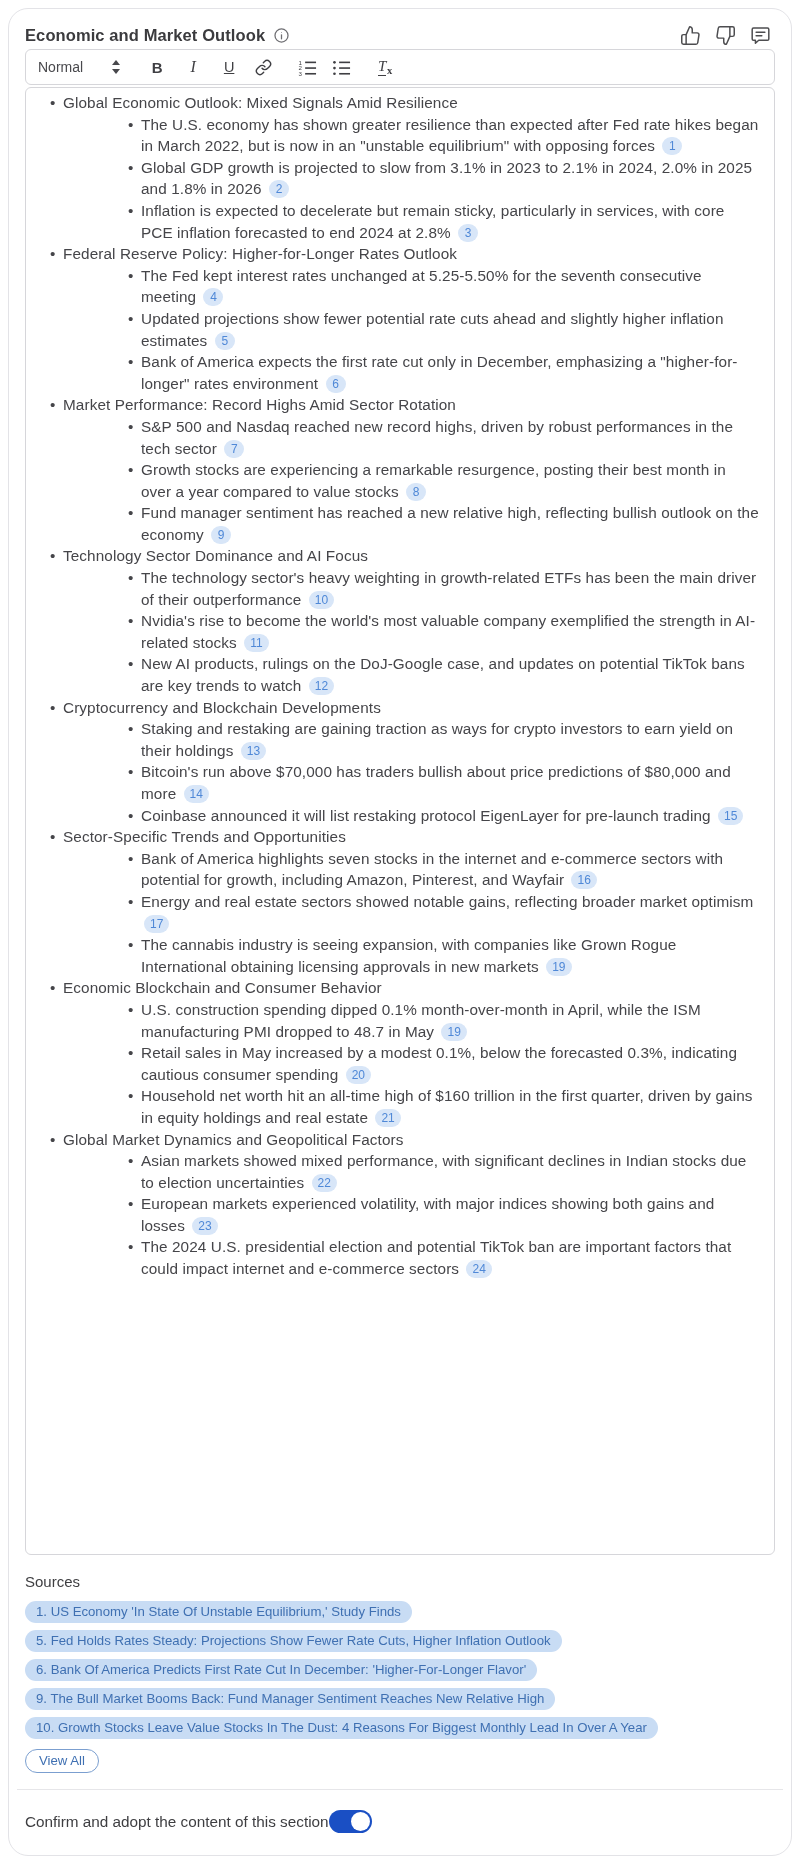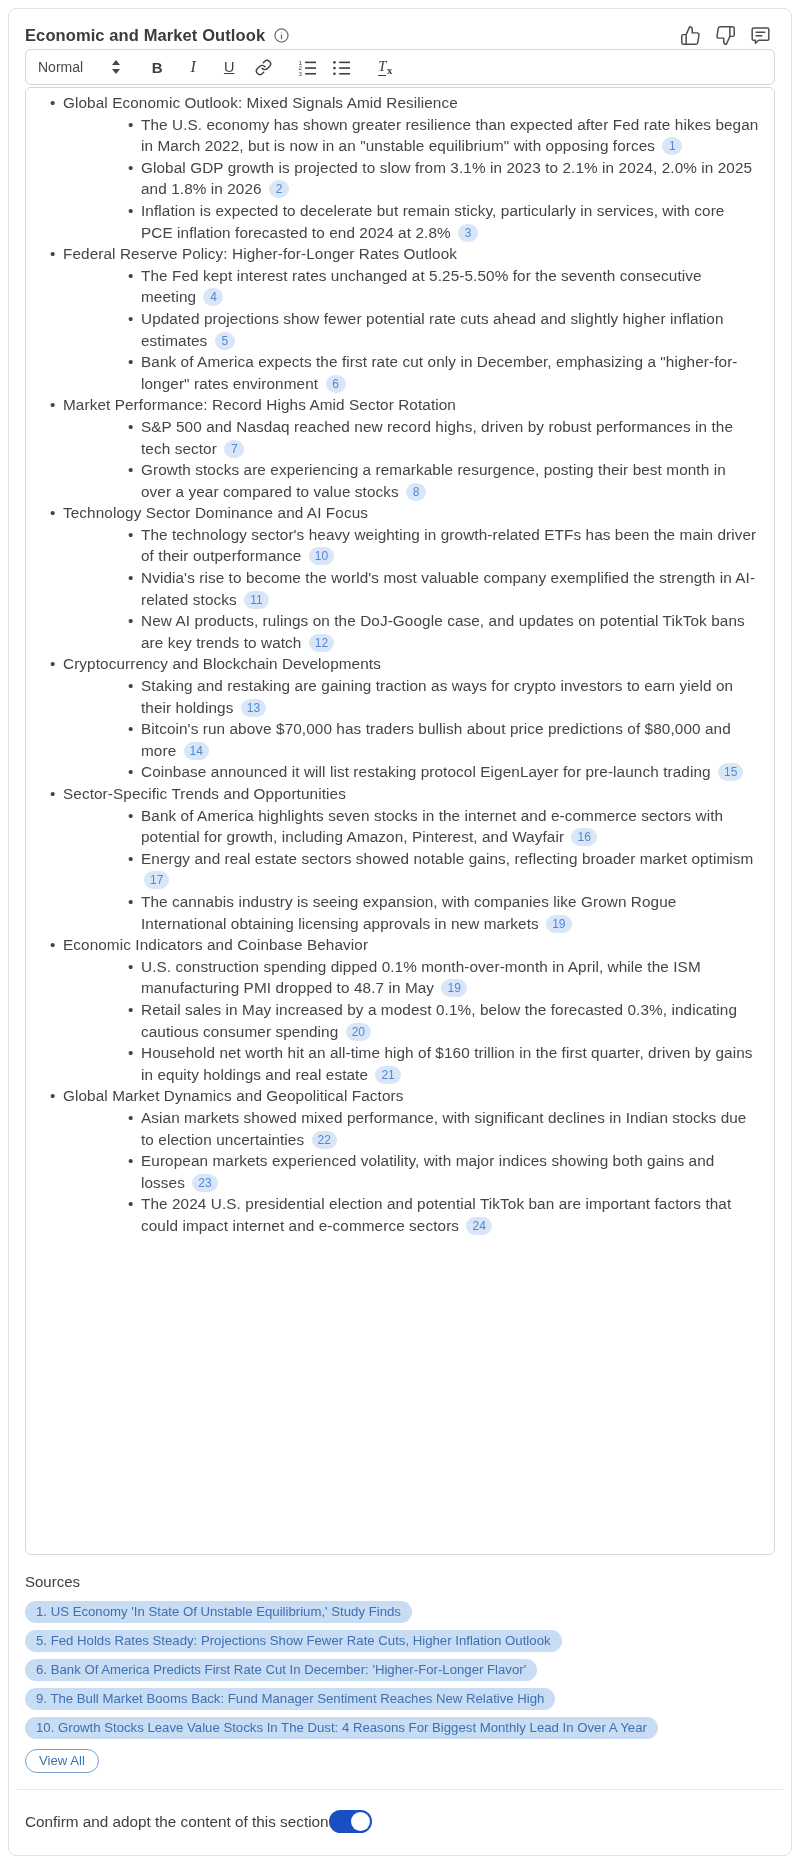--- a/index.html
+++ b/index.html
@@ -1,17 +1,17 @@
 <!DOCTYPE html>
 <html><head>
 <meta charset="utf-8">
 <style>
   html,body{margin:0;padding:0;background:#fff;}
   body{width:800px;font-family:"Liberation Sans",sans-serif;color:#434347;-webkit-font-smoothing:antialiased;}
-  .card{margin:8px;border:1px solid #e3e3e7;border-radius:8px;padding:16px 16px 18px;box-sizing:border-box;}
+  .card{margin:8px;border:1px solid #e3e3e7;border-radius:20px;padding:16px 16px 18px;box-sizing:border-box;}
   
   .hdr{display:flex;justify-content:space-between;align-items:center;}
   .hdr-left{display:flex;align-items:center;gap:8px;}
   .title{font-size:16.5px;font-weight:700;color:#3b3b3e;letter-spacing:.1px;}
   .icon-btn{display:inline-flex;align-items:center;justify-content:center;cursor:pointer;}
   .hdr-actions{display:flex;align-items:center;gap:14px;padding-right:4px;}
   
   .toolbar{margin-top:3px;border:1px solid #d6d6da;border-radius:6px;height:34px;display:flex;align-items:center;padding:0 12px;color:#47474b;}
   .fmt{display:flex;align-items:center;gap:28px;cursor:pointer;}
   .fmt-label{font-size:14px;color:#49494d;}
@@ -129,33 +129,34 @@
         <div class="li li-sub">The U.S. economy has shown greater resilience than expected after Fed rate hikes began in March 2022, but is now in an "unstable equilibrium" with opposing forces <span class="cite">1</span></div>
         <div class="li li-sub">Global GDP growth is projected to slow from 3.1% in 2023 to 2.1% in 2024, 2.0% in 2025 and 1.8% in 2026 <span class="cite">2</span></div>
         <div class="li li-sub">Inflation is expected to decelerate but remain sticky, particularly in services, with core PCE inflation forecasted to end 2024 at 2.8% <span class="cite">3</span></div>
         <div class="li li-top">Federal Reserve Policy: Higher-for-Longer Rates Outlook</div>
         <div class="li li-sub">The Fed kept interest rates unchanged at 5.25-5.50% for the seventh consecutive meeting <span class="cite">4</span></div>
         <div class="li li-sub">Updated projections show fewer potential rate cuts ahead and slightly higher inflation estimates <span class="cite">5</span></div>
         <div class="li li-sub">Bank of America expects the first rate cut only in December, emphasizing a "higher-for-longer" rates environment <span class="cite">6</span></div>
         <div class="li li-top">Market Performance: Record Highs Amid Sector Rotation</div>
         <div class="li li-sub">S&amp;P 500 and Nasdaq reached new record highs, driven by robust performances in the tech sector <span class="cite">7</span></div>
         <div class="li li-sub">Growth stocks are experiencing a remarkable resurgence, posting their best month in over a year compared to value stocks <span class="cite">8</span></div>
+        <div class="li li-sub">Fund manager sentiment has reached a new relative high, reflecting bullish outlook on the economy <span class="cite">9</span></div>
         <div class="li li-top">Technology Sector Dominance and AI Focus</div>
         <div class="li li-sub">The technology sector's heavy weighting in growth-related ETFs has been the main driver of their outperformance <span class="cite">10</span></div>
         <div class="li li-sub">Nvidia's rise to become the world's most valuable company exemplified the strength in AI-related stocks <span class="cite">11</span></div>
         <div class="li li-sub">New AI products, rulings on the DoJ-Google case, and updates on potential TikTok bans are key trends to watch <span class="cite">12</span></div>
         <div class="li li-top">Cryptocurrency and Blockchain Developments</div>
         <div class="li li-sub">Staking and restaking are gaining traction as ways for crypto investors to earn yield on their holdings <span class="cite">13</span></div>
         <div class="li li-sub">Bitcoin's run above $70,000 has traders bullish about price predictions of $80,000 and more <span class="cite">14</span></div>
         <div class="li li-sub">Coinbase announced it will list restaking protocol EigenLayer for pre-launch trading <span class="cite">15</span></div>
         <div class="li li-top">Sector-Specific Trends and Opportunities</div>
         <div class="li li-sub">Bank of America highlights seven stocks in the internet and e-commerce sectors with potential for growth, including Amazon, Pinterest, and Wayfair <span class="cite">16</span></div>
         <div class="li li-sub">Energy and real estate sectors showed notable gains, reflecting broader market optimism <span class="cite">17</span></div>
         <div class="li li-sub">The cannabis industry is seeing expansion, with companies like Grown Rogue International obtaining licensing approvals in new markets <span class="cite">19</span></div>
-        <div class="li li-top">Economic Indicators and Coinbase Behavior</div>
+        <div class="li li-top">Economic Blockchain and Consumer Behavior</div>
         <div class="li li-sub">U.S. construction spending dipped 0.1% month-over-month in April, while the ISM manufacturing PMI dropped to 48.7 in May <span class="cite">19</span></div>
         <div class="li li-sub">Retail sales in May increased by a modest 0.1%, below the forecasted 0.3%, indicating cautious consumer spending <span class="cite">20</span></div>
         <div class="li li-sub">Household net worth hit an all-time high of $160 trillion in the first quarter, driven by gains in equity holdings and real estate <span class="cite">21</span></div>
         <div class="li li-top">Global Market Dynamics and Geopolitical Factors</div>
         <div class="li li-sub">Asian markets showed mixed performance, with significant declines in Indian stocks due to election uncertainties <span class="cite">22</span></div>
         <div class="li li-sub">European markets experienced volatility, with major indices showing both gains and losses <span class="cite">23</span></div>
         <div class="li li-sub">The 2024 U.S. presidential election and potential TikTok ban are important factors that could impact internet and e-commerce sectors <span class="cite">24</span></div>
       </div>
   </div>
 

